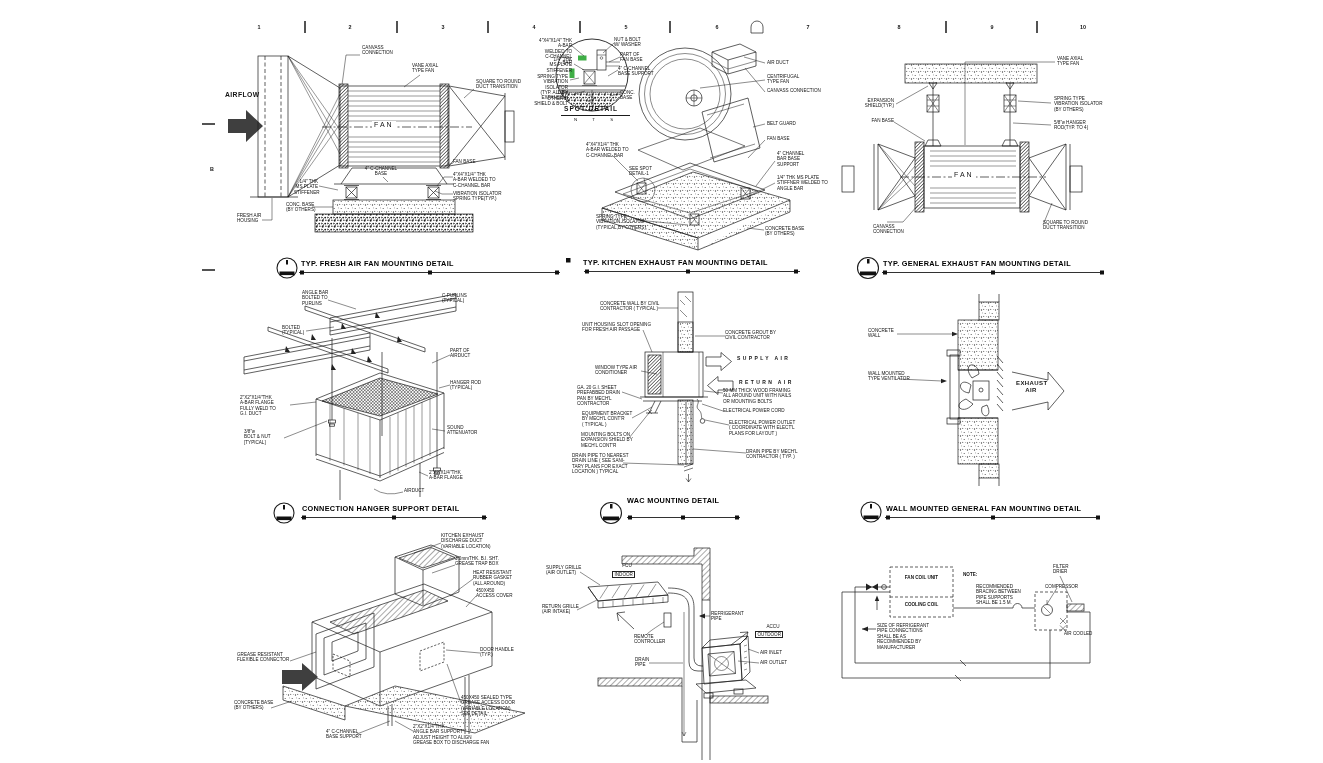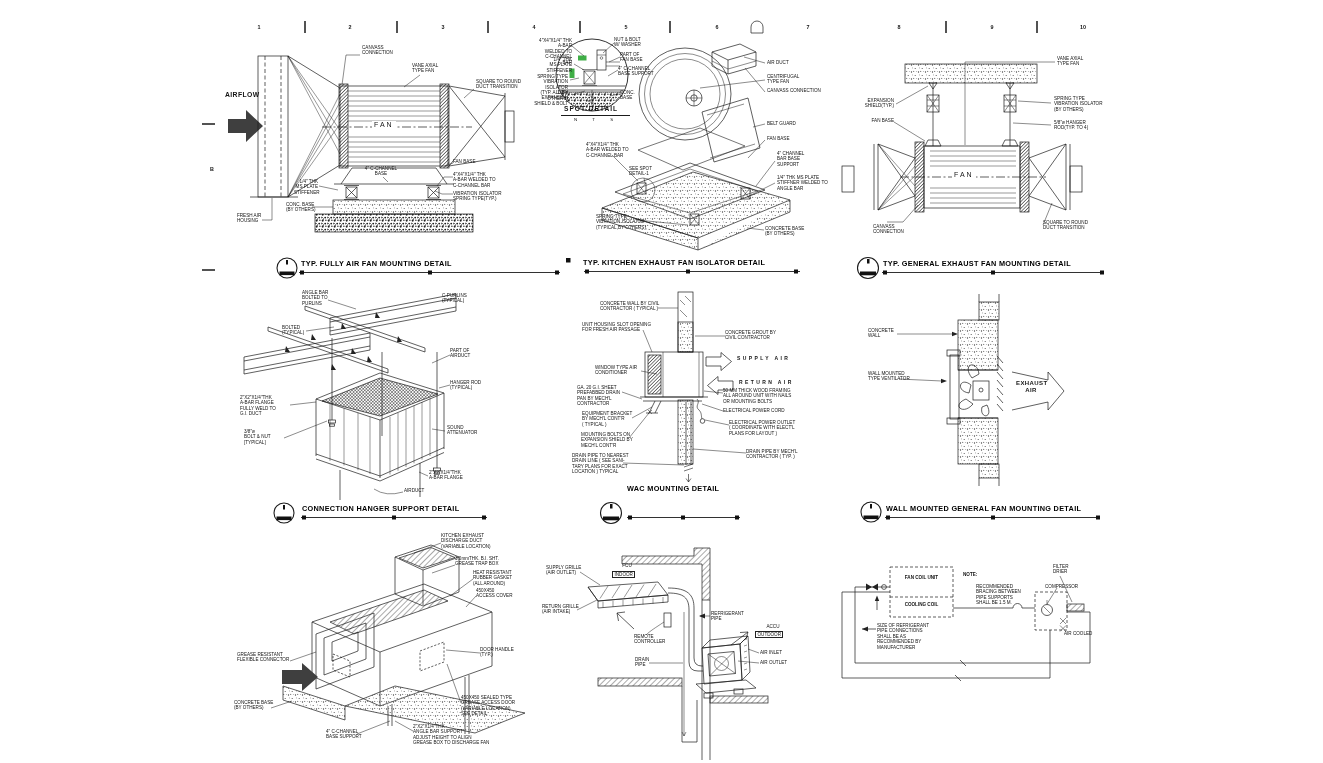--- a/index.html
+++ b/index.html
@@ -377,21 +377,21 @@
 C-CHANNEL BAR</div>
 <div class="lbl" style="left:453px;top:191px">VIBRATION ISOLATOR
 SPRING TYPE(TYP.)</div>
 <div class="lbl r" style="left:294px;top:179px;width:24px">1/4" THK
 MS PLATE
 STIFFENER</div>
 <div class="lbl" style="left:286px;top:202px">CONC. BASE
 (BY OTHERS)</div>
 <div class="lbl" style="left:237px;top:213px">FRESH AIR
 HOUSING</div>
-<div class="dt" style="left:301px;top:259px">TYP. FULLY AIR FAN MOUNTING DETAIL</div>
+<div class="dt" style="left:301px;top:259px">TYP. FRESH AIR FAN MOUNTING DETAIL</div>
 
 <div class="lbl r" style="left:538px;top:38px;width:34px">4"X4"X1/4" THK
 A-BAR WELDED TO
 C-CHANNEL BAR</div>
 <div class="lbl r" style="left:546px;top:57px;width:26px">1/4" THK
 MS PLATE
 STIFFENER</div>
 <div class="lbl r" style="left:528px;top:74px;width:40px">SPRING TYPE
 VIBRATION ISOLATOR
 (TYP. ALL BY OTHERS)</div>
@@ -423,21 +423,21 @@
 <div class="lbl" style="left:586px;top:142px">4"X4"X1/4" THK
 A-BAR WELDED TO
 C-CHANNEL BAR</div>
 <div class="lbl" style="left:629px;top:166px">SEE SPOT
 DETAIL-1</div>
 <div class="lbl" style="left:596px;top:214px">SPRING TYPE
 VIBRATION ISOLATOR
 (TYPICAL,BY OTHERS)</div>
 <div class="lbl" style="left:765px;top:226px">CONCRETE BASE
 (BY OTHERS)</div>
-<div class="dt" style="left:583px;top:258px">TYP. KITCHEN EXHAUST FAN ISOLATOR DETAIL</div>
+<div class="dt" style="left:583px;top:258px">TYP. KITCHEN EXHAUST FAN MOUNTING DETAIL</div>
 
 <div class="lbl" style="left:1057px;top:56px">VANE AXIAL
 TYPE FAN</div>
 <div class="lbl r" style="left:864px;top:98px;width:30px">EXPANSION
 SHIELD(TYP.)</div>
 <div class="lbl r" style="left:864px;top:118px;width:30px">FAN BASE</div>
 <div class="lbl" style="left:1054px;top:96px">SPRING TYPE
 VIBRATION ISOLATOR
 (BY OTHERS)</div>
 <div class="lbl" style="left:1054px;top:120px">5/8"ø HANGER
@@ -500,21 +500,21 @@
 PLANS FOR LAYOUT )</div>
 <div class="lbl" style="left:581px;top:432px">MOUNTING BOLTS ON
 EXPANSION SHIELD BY
 MECH'L CONT'R</div>
 <div class="lbl" style="left:746px;top:449px">DRAIN PIPE BY MECH'L
 CONTRACTOR ( TYP. )</div>
 <div class="lbl" style="left:572px;top:453px">DRAIN PIPE TO NEAREST
 DRAIN LINE ( SEE SANI-
 TARY PLANS FOR EXACT
 LOCATION ) TYPICAL</div>
-<div class="dt" style="left:627px;top:484px">WAC MOUNTING DETAIL</div>
+<div class="dt" style="left:627px;top:496px">WAC MOUNTING DETAIL</div>
 
 <div class="lbl" style="left:868px;top:328px">CONCRETE
 WALL</div>
 <div class="lbl" style="left:868px;top:371px">WALL MOUNTED
 TYPE VENTILATOR</div>
 <div class="lbl mid" style="left:1016px;top:380px;width:30px;white-space:pre-line">EXHAUST
 AIR</div>
 <div class="dt" style="left:886px;top:504px">WALL MOUNTED GENERAL FAN MOUNTING DETAIL</div>
 
 <div class="lbl" style="left:441px;top:533px">KITCHEN EXHAUST

